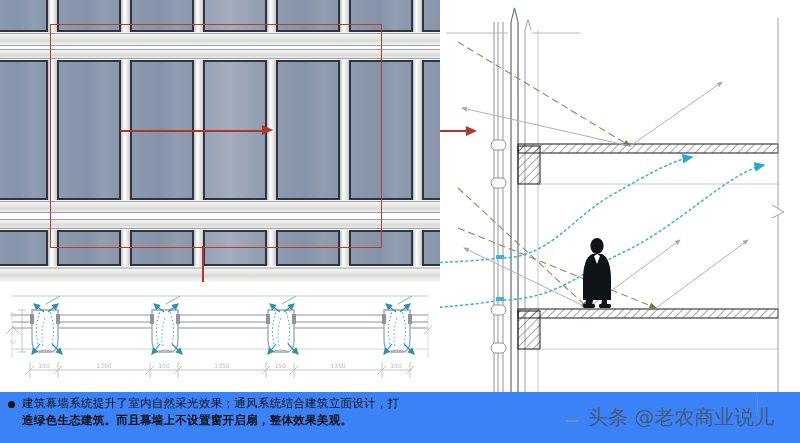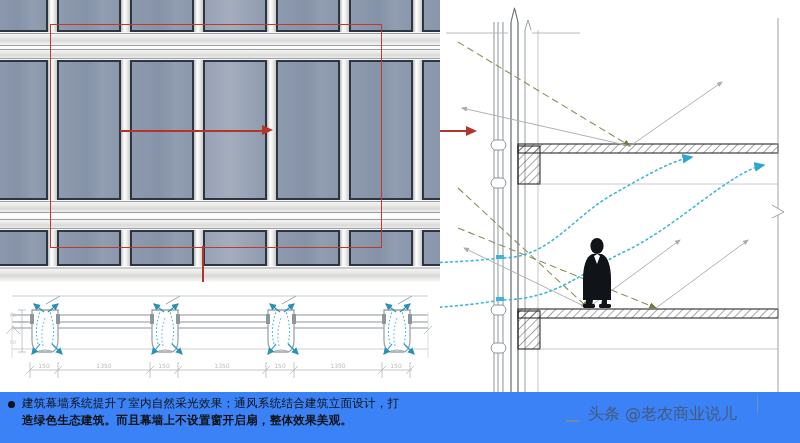--- a/index.html
+++ b/index.html
@@ -33,21 +33,21 @@
   #section{position:absolute;left:440px;top:0;width:360px;height:400px;background:#fff;}
 
   
   #caption{position:absolute;left:0;top:392px;width:800px;height:51px;background:#3b82f6;}
   #bullet{position:absolute;left:8px;top:9px;width:7px;height:7px;border-radius:50%;background:#111;}
   .capline{position:absolute;left:22px;font-size:11.6px;color:#111;letter-spacing:.2px;white-space:nowrap;
            font-family:"DejaVu Sans","Liberation Sans",sans-serif;}
   #capline1{top:4px;}
   #capline2{top:21px;font-weight:bold;}
 
-  #watermark{position:absolute;left:588px;top:404px;font-size:16px;color:#4a4a4a;opacity:.72;
+  #watermark{position:absolute;left:588px;top:404px;font-size:20px;color:#4a4a4a;opacity:.72;
              font-family:"DejaVu Sans","Liberation Sans",sans-serif;white-space:nowrap;}
   #wm-dash{position:absolute;left:566px;top:420px;width:13px;height:1.5px;background:#8d8d8d;opacity:.7;}
   #wm-tick{position:absolute;left:757px;top:396px;width:1.2px;height:16px;background:#9a9a9a;opacity:.6;}
 </style>
 </head>
 <body>
 
 <div id="root">
 
   <div id="facade">

